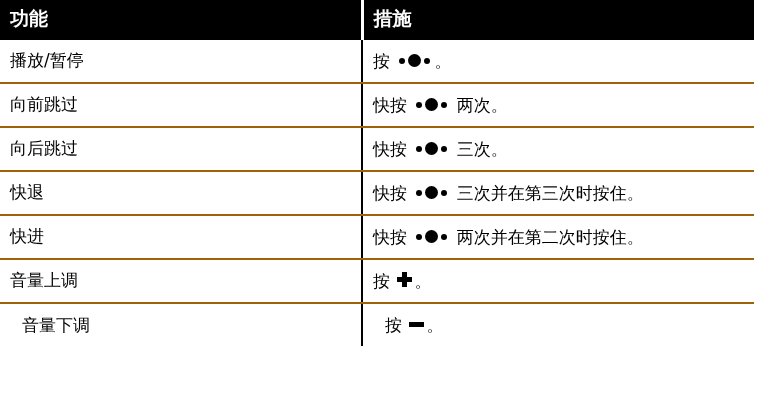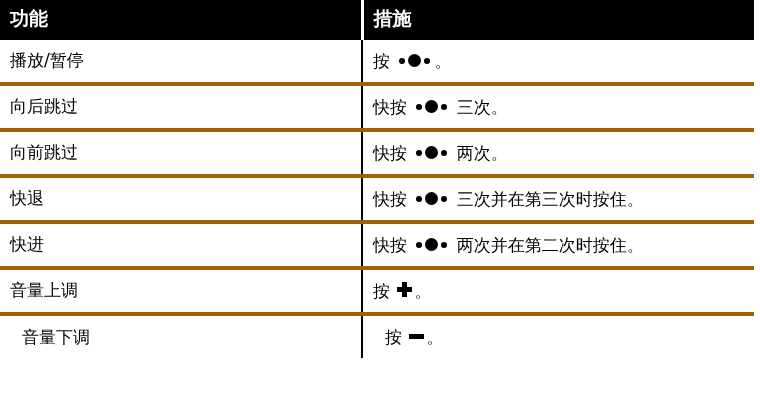--- a/index.html
+++ b/index.html
@@ -39,21 +39,21 @@
     line-height: 1.25;
   }
   table.kv thead th.col-1 {
     border-right: 3px solid #ffffff;
   }
 
   table.kv tbody td {
     font-size: 17px;
     line-height: 1.3;
     padding: 9px 10px 10px 10px;
-    border-bottom: 4px solid #a16207;
+    border-bottom: 2px solid #a16207;
     vertical-align: middle;
     background: #ffffff;
     white-space: nowrap;
   }
   table.kv tbody td.col-1 {
     border-right: 2px solid #000000;
   }
   table.kv tbody tr:last-child td {
     border-bottom: none;
     padding-left: 22px;
@@ -131,27 +131,27 @@
       </tr>
     </thead>
     <tbody>
 
       <tr>
         <td class="col-1">播放/暂停</td>
         <td class="col-2"><span class="txt">按 </span><span class="btn-glyph"><span class="dot-s"></span><span class="dot-l"></span><span class="dot-s"></span></span><span class="txt">。</span></td>
       </tr>
 
       <tr>
-        <td class="col-1">向后跳过</td>
-        <td class="col-2"><span class="txt">快按 </span><span class="btn-glyph"><span class="dot-s"></span><span class="dot-l"></span><span class="dot-s"></span></span><span class="txt"> 三次。</span></td>
+        <td class="col-1">向前跳过</td>
+        <td class="col-2"><span class="txt">快按 </span><span class="btn-glyph"><span class="dot-s"></span><span class="dot-l"></span><span class="dot-s"></span></span><span class="txt"> 两次。</span></td>
       </tr>
 
       <tr>
-        <td class="col-1">向前跳过</td>
-        <td class="col-2"><span class="txt">快按 </span><span class="btn-glyph"><span class="dot-s"></span><span class="dot-l"></span><span class="dot-s"></span></span><span class="txt"> 两次。</span></td>
+        <td class="col-1">向后跳过</td>
+        <td class="col-2"><span class="txt">快按 </span><span class="btn-glyph"><span class="dot-s"></span><span class="dot-l"></span><span class="dot-s"></span></span><span class="txt"> 三次。</span></td>
       </tr>
 
       <tr>
         <td class="col-1">快退</td>
         <td class="col-2"><span class="txt">快按 </span><span class="btn-glyph"><span class="dot-s"></span><span class="dot-l"></span><span class="dot-s"></span></span><span class="txt"> 三次并在第三次时按住。</span></td>
       </tr>
 
       <tr>
         <td class="col-1">快进</td>
         <td class="col-2"><span class="txt">快按 </span><span class="btn-glyph"><span class="dot-s"></span><span class="dot-l"></span><span class="dot-s"></span></span><span class="txt"> 两次并在第二次时按住。</span></td>

